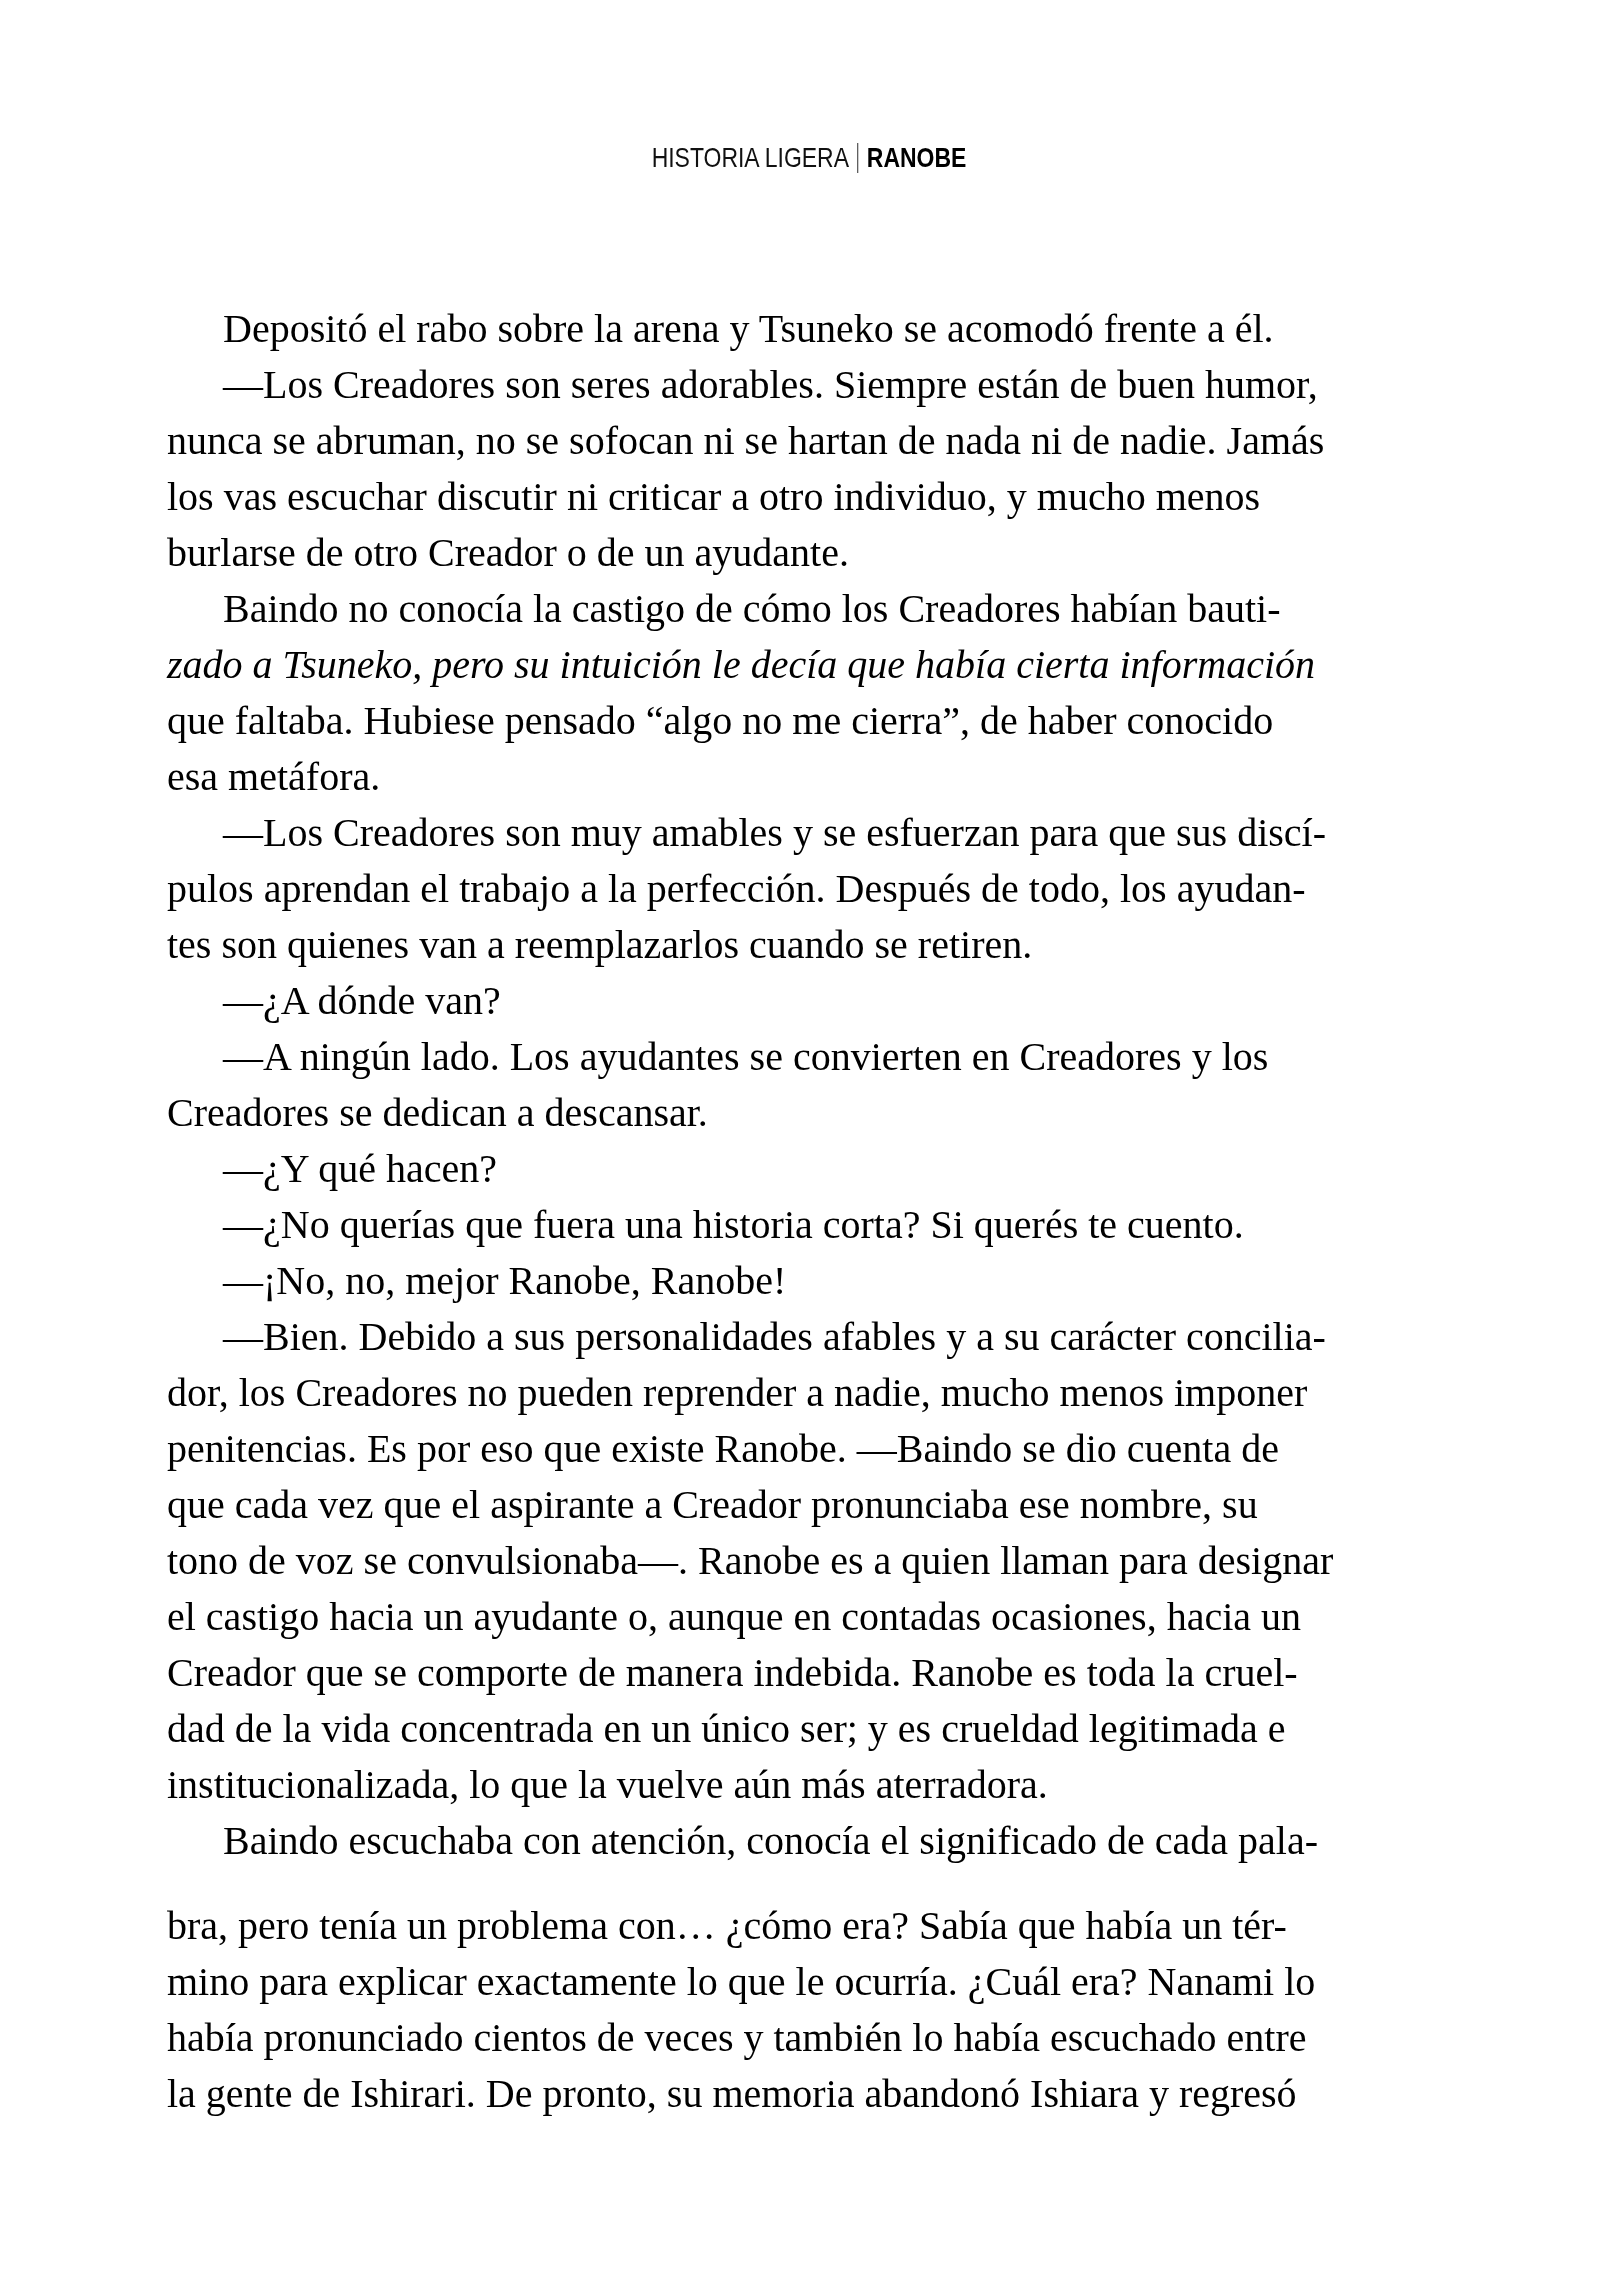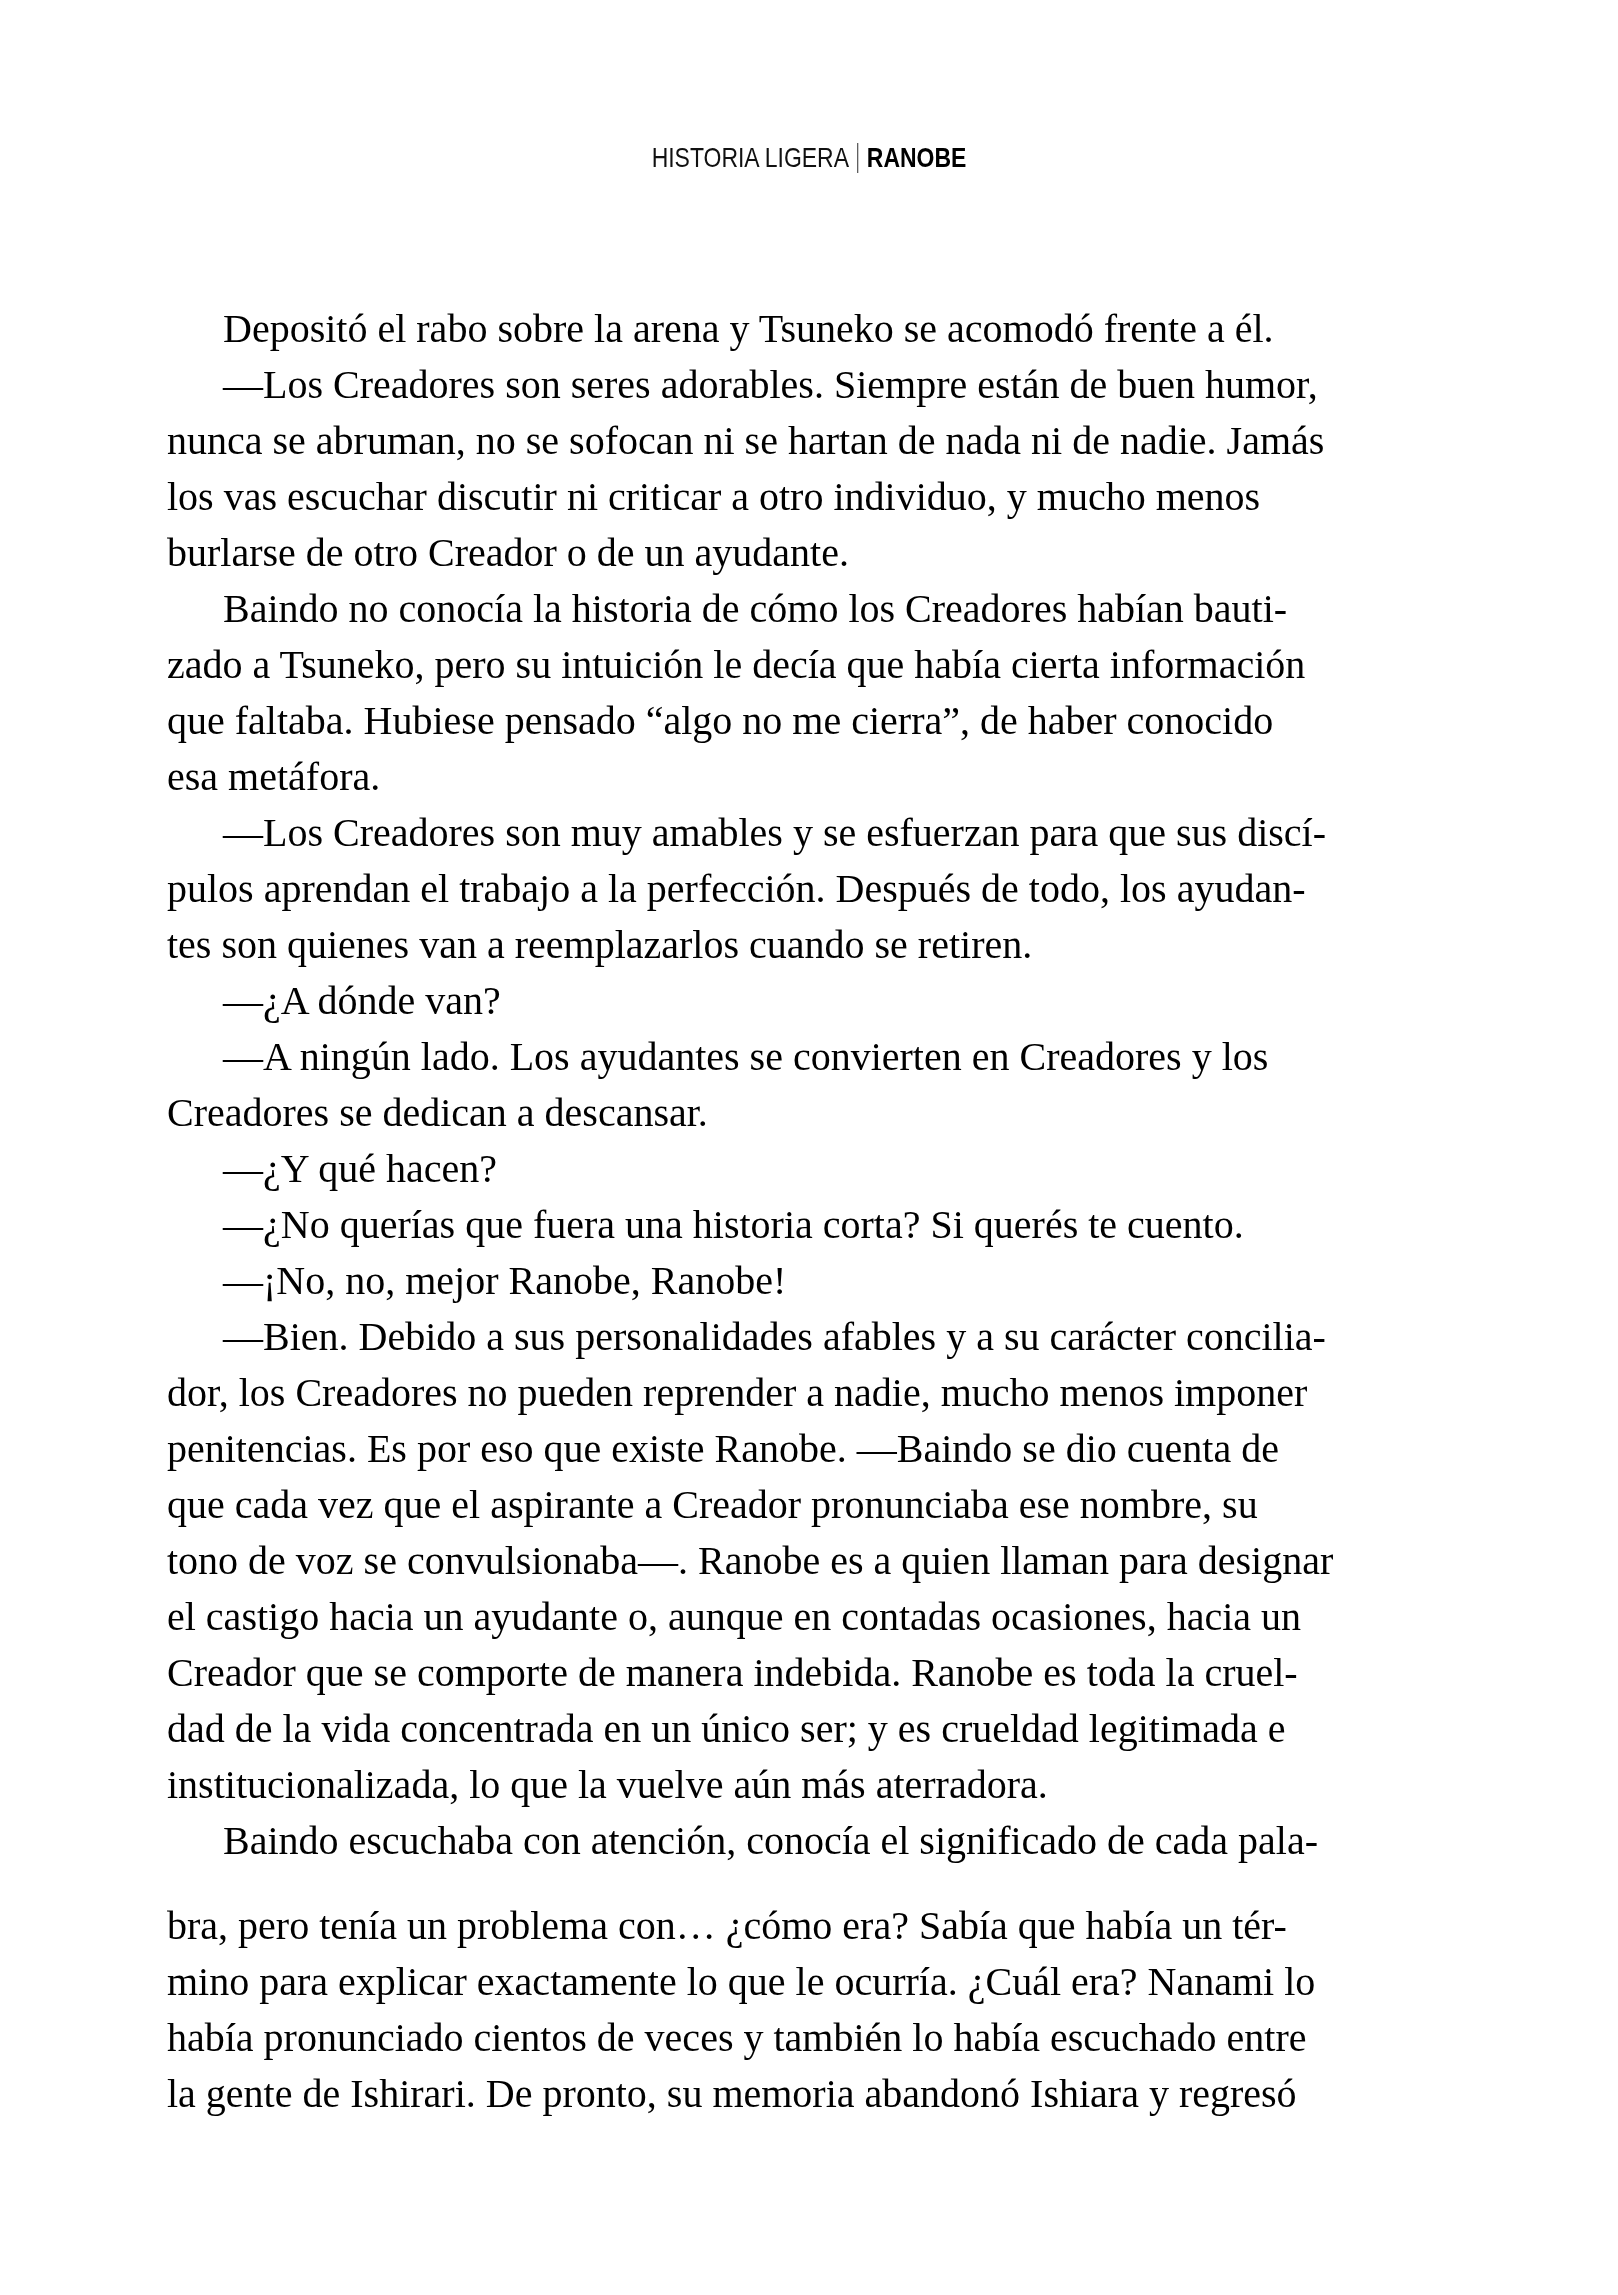--- a/index.html
+++ b/index.html
@@ -73,22 +73,22 @@
 <div class="running-header">
   <span class="series">HISTORIA LIGERA</span><span class="sep"></span><span class="title">RANOBE</span>
 </div>
 
 <div class="body-text" id="body-text">
     <div class="line indent last" style="white-space: nowrap;">Depositó el rabo sobre la arena y Tsuneko se acomodó frente a él.</div>
     <div class="line indent" style="white-space: nowrap; word-spacing: 0px; text-align: left; text-align-last: left;">—Los Creadores son seres adorables. Siempre están de buen humor,</div>
     <div class="line" style="white-space: nowrap; word-spacing: 0px; text-align: left; text-align-last: left;">nunca se abruman, no se sofocan ni se hartan de nada ni de nadie. Jamás</div>
     <div class="line" style="white-space: nowrap; word-spacing: 0px; text-align: left; text-align-last: left;">los vas escuchar discutir ni criticar a otro individuo, y mucho menos</div>
     <div class="line last" style="white-space: nowrap;">burlarse de otro Creador o de un ayudante.</div>
-    <div class="line indent" style="white-space: nowrap; word-spacing: 0px; text-align: left; text-align-last: left;">Baindo no conocía la historia de cómo los Creadores habían bauti-</div>
-    <div class="line" style="white-space: nowrap; word-spacing: 0px; text-align: center; text-align-last: left;">zado a Tsuneko, pero su intuición le decía que había cierta información</div>
+    <div class="line indent" style="white-space: nowrap; word-spacing: 0px; text-align: left; text-align-last: left;">Baindo no conocía la castigo de cómo los Creadores habían bauti-</div>
+    <div class="line" style="white-space: nowrap; word-spacing: 0px; text-align: center; text-align-last: left; font-style: italic;">zado a Tsuneko, pero su intuición le decía que había cierta información</div>
     <div class="line" style="white-space: nowrap; word-spacing: 0px; text-align: left; text-align-last: left;">que faltaba. Hubiese pensado “algo no me cierra”, de haber conocido</div>
     <div class="line last" style="white-space: nowrap;">esa metáfora.</div>
     <div class="line indent" style="white-space: nowrap; word-spacing: 0px; text-align: left; text-align-last: left;">—Los Creadores son muy amables y se esfuerzan para que sus discí-</div>
     <div class="line" style="white-space: nowrap; word-spacing: 0px; text-align: left; text-align-last: left;">pulos aprendan el trabajo a la perfección. Después de todo, los ayudan-</div>
     <div class="line last" style="white-space: nowrap;">tes son quienes van a reemplazarlos cuando se retiren.</div>
     <div class="line indent last" style="white-space: nowrap;">—¿A dónde van?</div>
     <div class="line indent" style="white-space: nowrap; word-spacing: 0px; text-align: center; text-align-last: left;">—A ningún lado. Los ayudantes se convierten en Creadores y los</div>
     <div class="line last" style="white-space: nowrap;">Creadores se dedican a descansar.</div>
     <div class="line indent last" style="white-space: nowrap;">—¿Y qué hacen?</div>
     <div class="line indent last" style="white-space: nowrap;">—¿No querías que fuera una historia corta? Si querés te cuento.</div>

